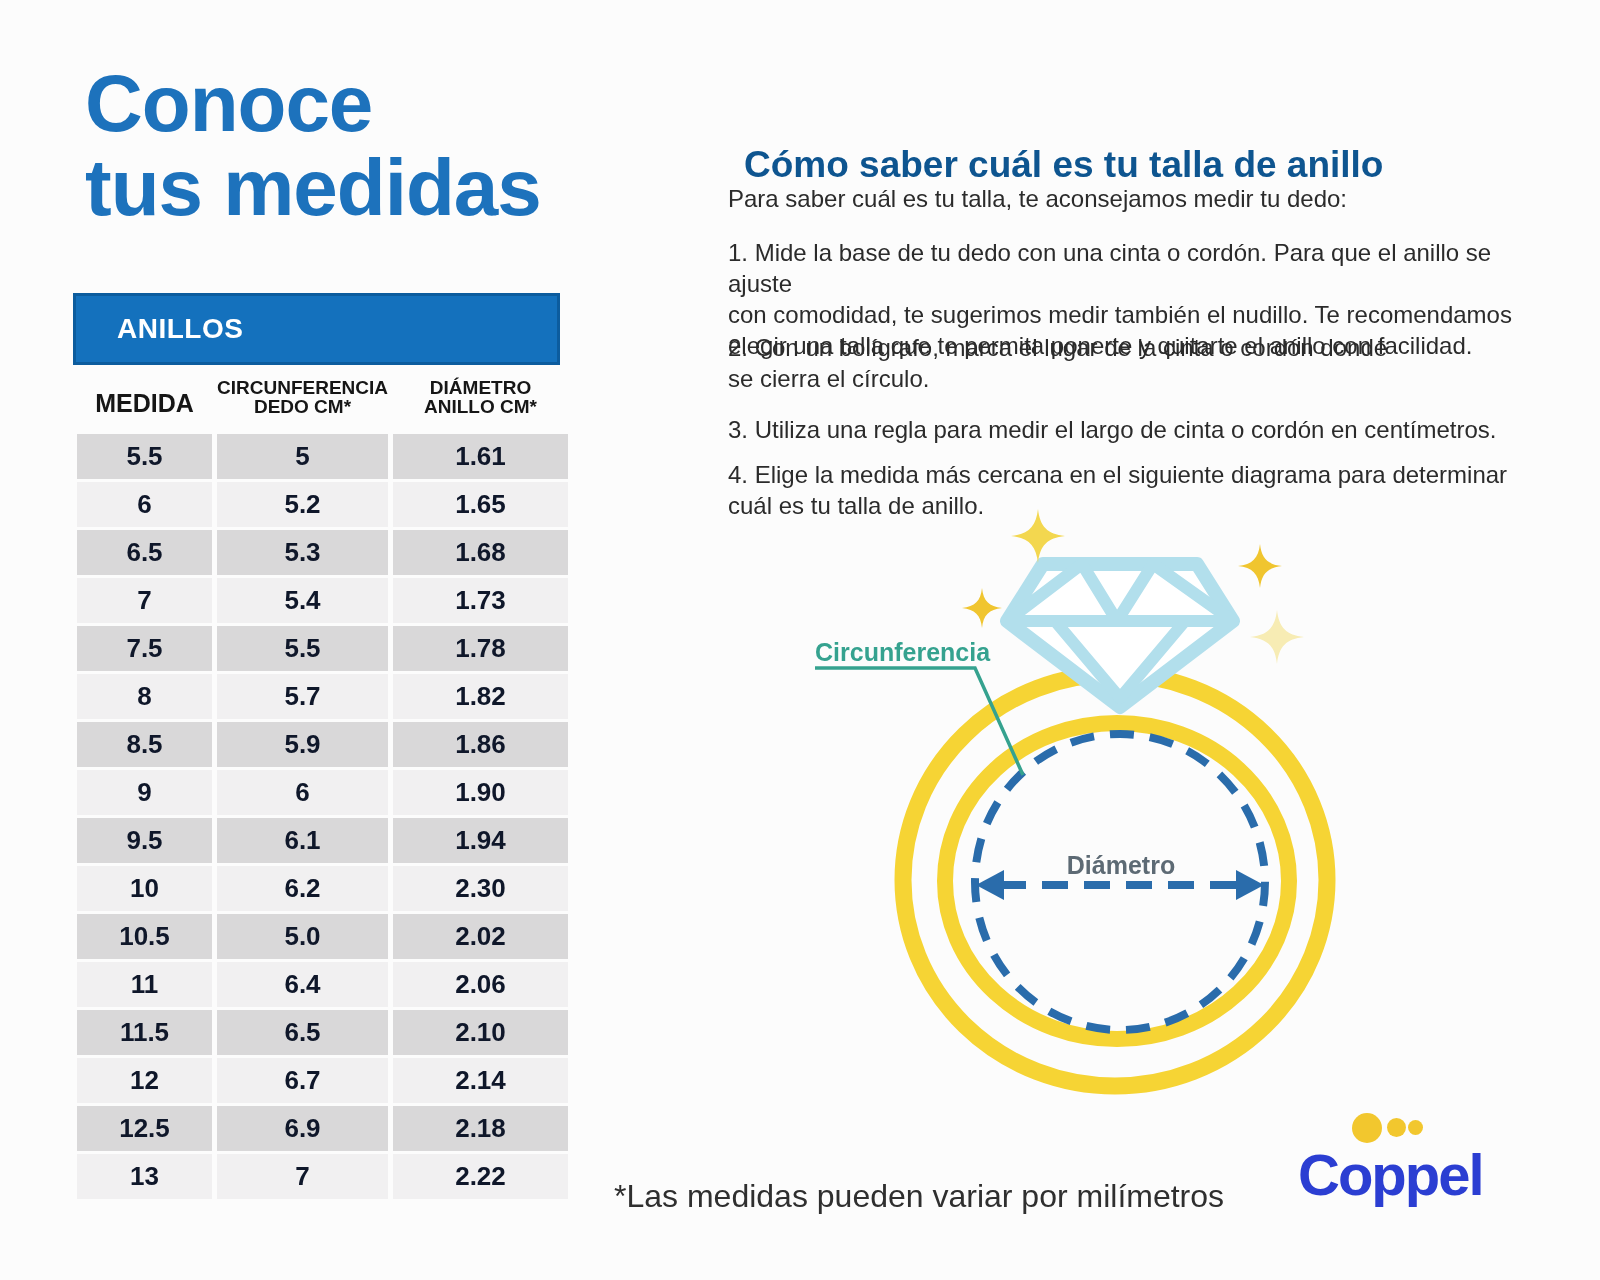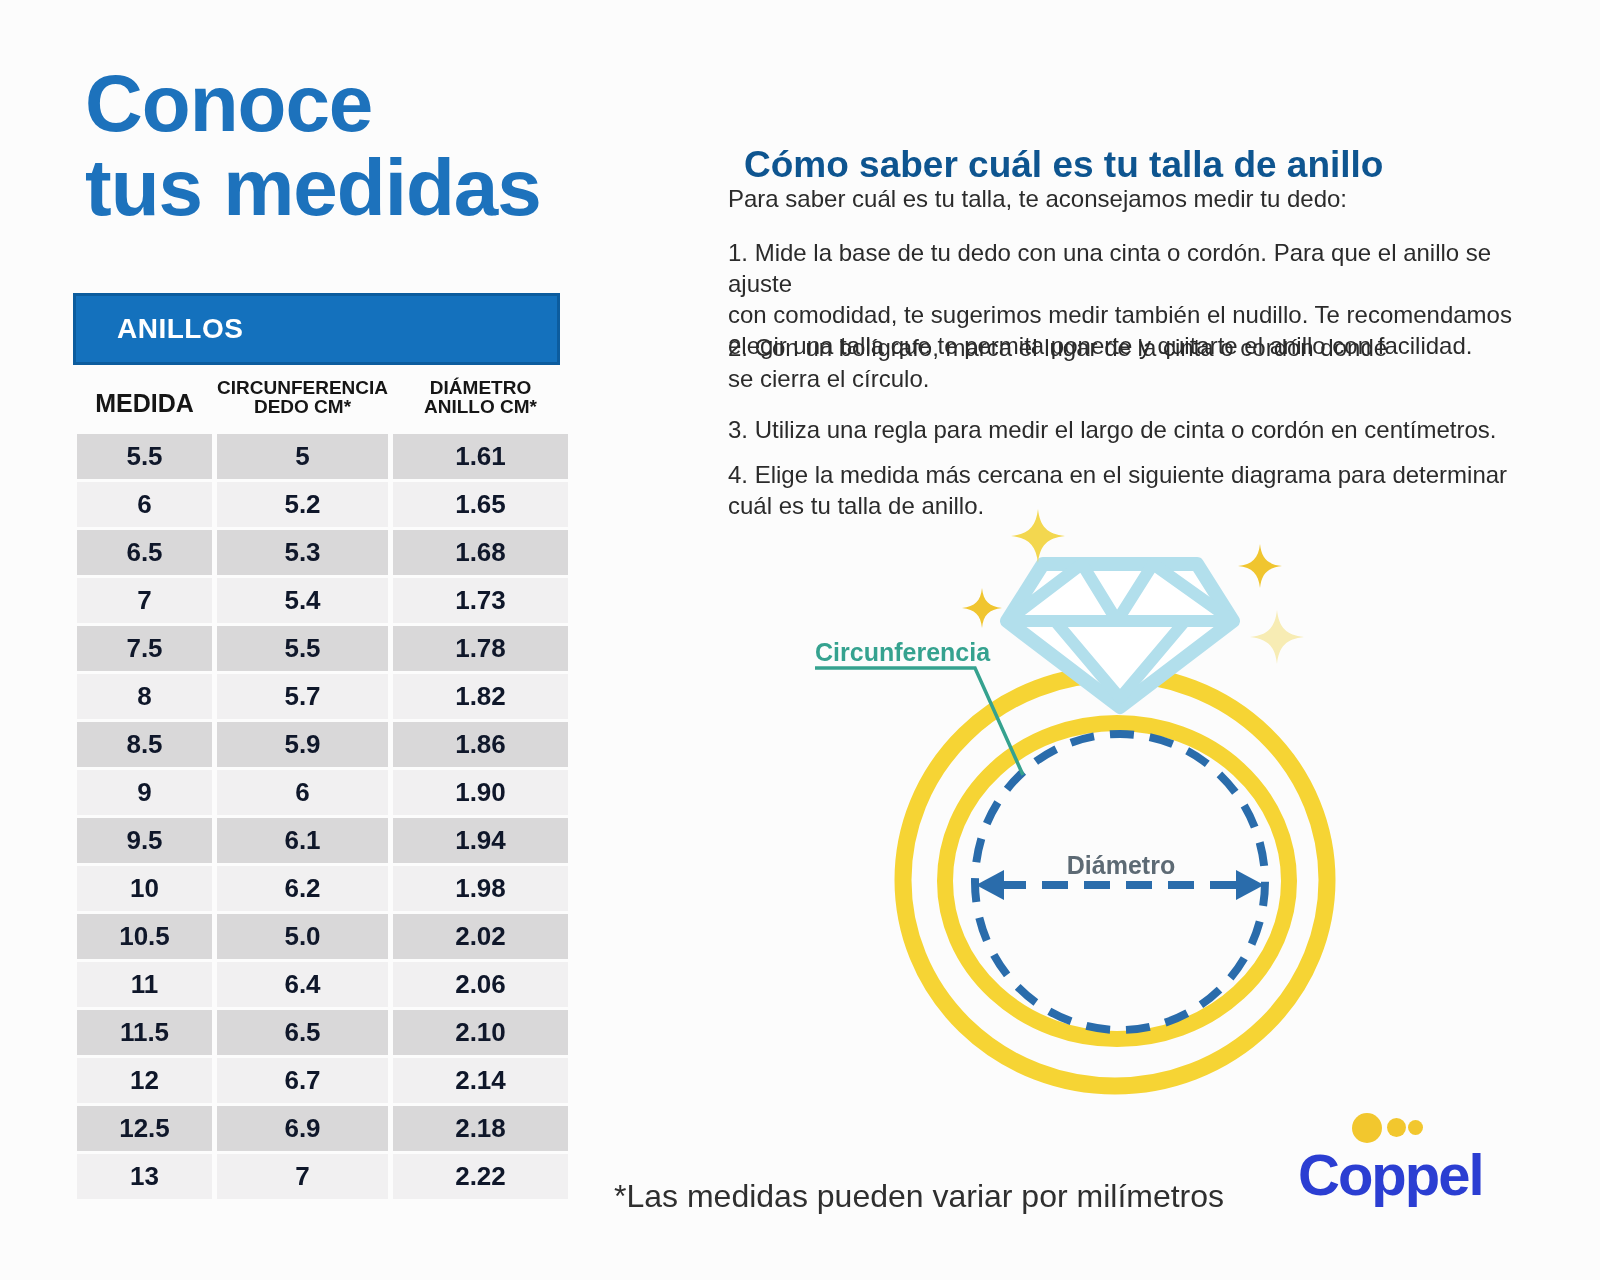--- a/index.html
+++ b/index.html
@@ -117,21 +117,21 @@
         <div class="tcell">1.90</div>
       </div>
       <div class="trow dark">
         <div class="tcell">9.5</div>
         <div class="tcell">6.1</div>
         <div class="tcell">1.94</div>
       </div>
       <div class="trow light">
         <div class="tcell">10</div>
         <div class="tcell">6.2</div>
-        <div class="tcell">1.98</div>
+        <div class="tcell">2.30</div>
       </div>
       <div class="trow dark">
         <div class="tcell">10.5</div>
         <div class="tcell">5.0</div>
         <div class="tcell">2.02</div>
       </div>
       <div class="trow light">
         <div class="tcell">11</div>
         <div class="tcell">6.4</div>
         <div class="tcell">2.06</div>

